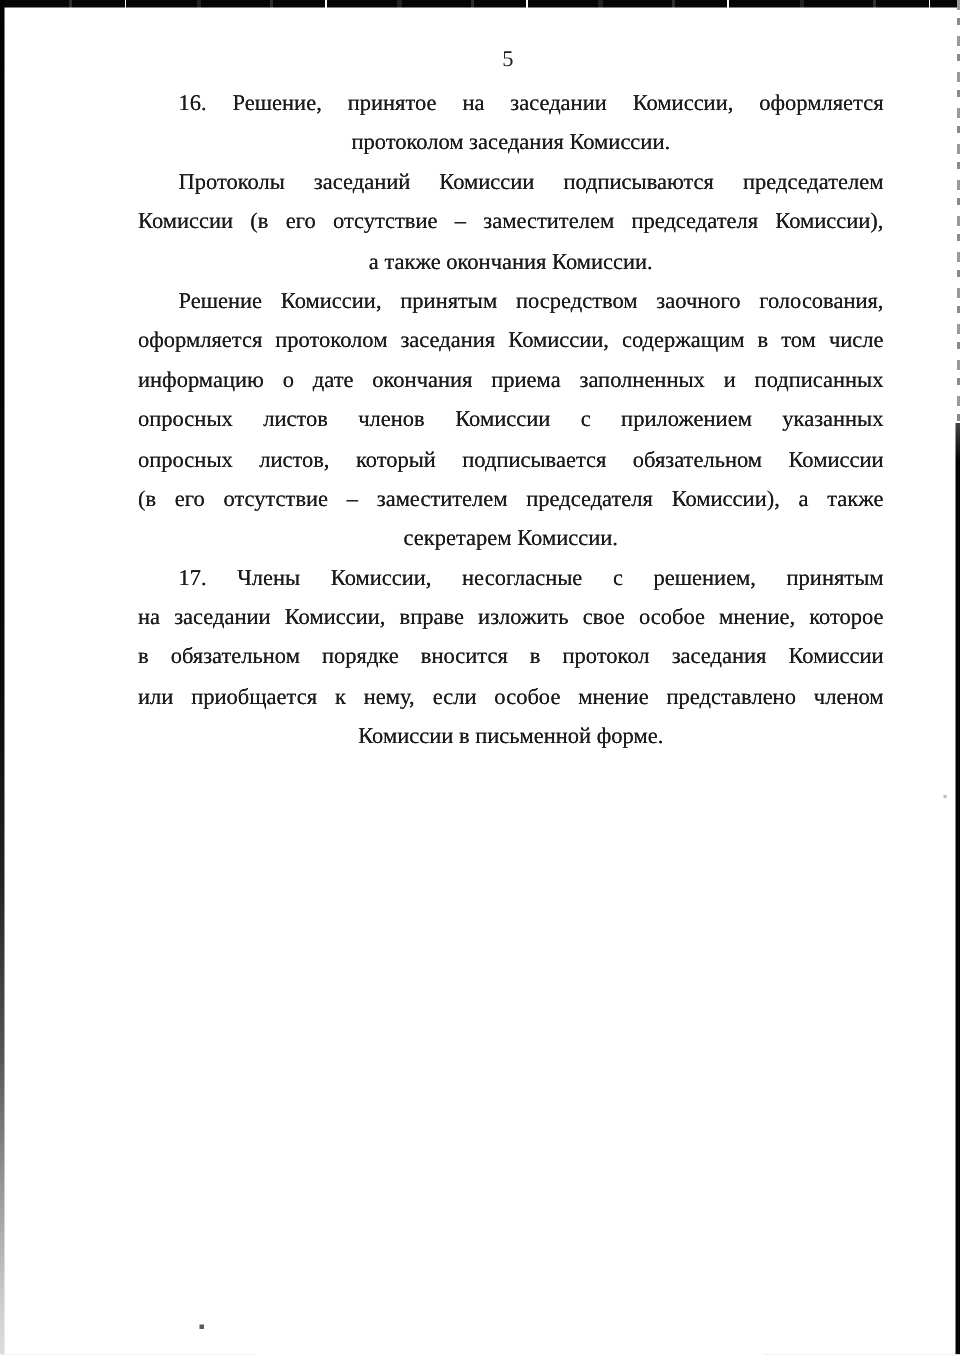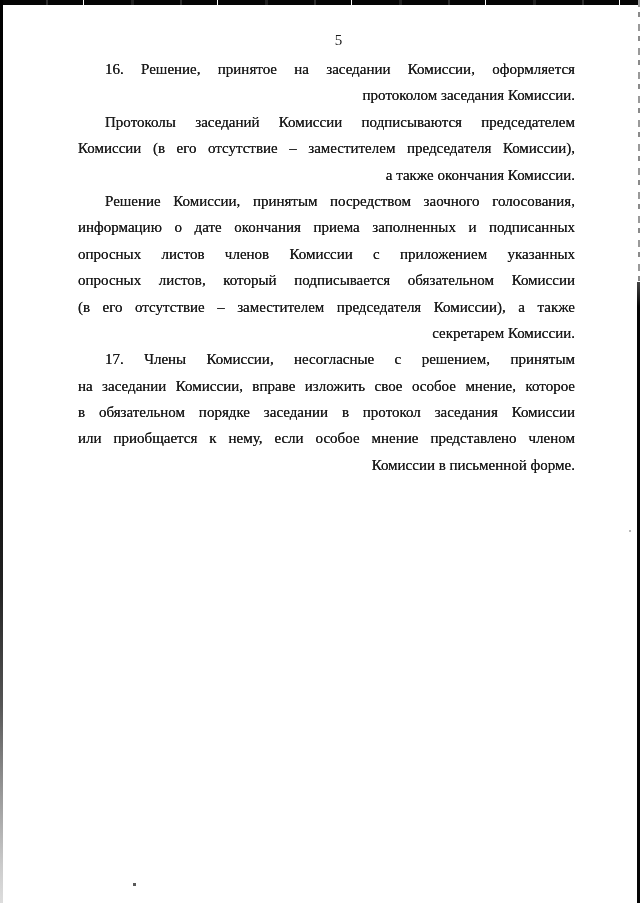--- a/index.html
+++ b/index.html
@@ -64,40 +64,40 @@
   .page-number {
     position: absolute;
     top: 30px; left: 90px;
     width: 497px;
     text-align: center;
     font-size: 15px;
     line-height: 20px;
   }
   .body-text {
     position: absolute;
-    top: 56px; left: 78px;
+    top: 56px; left: 92px;
     width: 497px;
     font-size: 15px;
     text-shadow: 0 0 0.3px currentColor;
   }
   .line {
     height: 26.4px;
     line-height: 26.4px;
     white-space: nowrap;
   }
   .line.just {
     white-space: normal;
     text-align: justify;
     text-align-last: justify;
   }
   .line.first {
     text-indent: 27px;
   }
   .line.last {
-    text-align: right;
+    text-align: center;
   }
 </style>
 </head>
 <body>
 
 <div class="page">
 
   <div class="edge-top"></div>
   <div class="edge-left"></div>
   <div class="edge-right-dashes"></div>
@@ -115,29 +115,30 @@
     </div>
 
     <div>
       <div class="line just first">Протоколы заседаний Комиссии подписываются председателем</div>
       <div class="line just">Комиссии (в его отсутствие – заместителем председателя Комиссии),</div>
       <div class="line last">а также окончания Комиссии.</div>
     </div>
 
     <div>
       <div class="line just first">Решение Комиссии, принятым посредством заочного голосования,</div>
+      <div class="line just">оформляется протоколом заседания Комиссии, содержащим в том числе</div>
       <div class="line just">информацию о дате окончания приема заполненных и подписанных</div>
       <div class="line just">опросных листов членов Комиссии с приложением указанных</div>
       <div class="line just">опросных листов, который подписывается обязательном Комиссии</div>
       <div class="line just">(в его отсутствие – заместителем председателя Комиссии), а также</div>
       <div class="line last">секретарем Комиссии.</div>
     </div>
 
     <div>
       <div class="line just first">17. Члены Комиссии, несогласные с решением, принятым</div>
       <div class="line just">на заседании Комиссии, вправе изложить свое особое мнение, которое</div>
-      <div class="line just">в обязательном порядке заседании в протокол заседания Комиссии</div>
+      <div class="line just">в обязательном порядке вносится в протокол заседания Комиссии</div>
       <div class="line just">или приобщается к нему, если особое мнение представлено членом</div>
       <div class="line last">Комиссии в письменной форме.</div>
     </div>
 
   </div>
 </div>
 
 </body></html>

